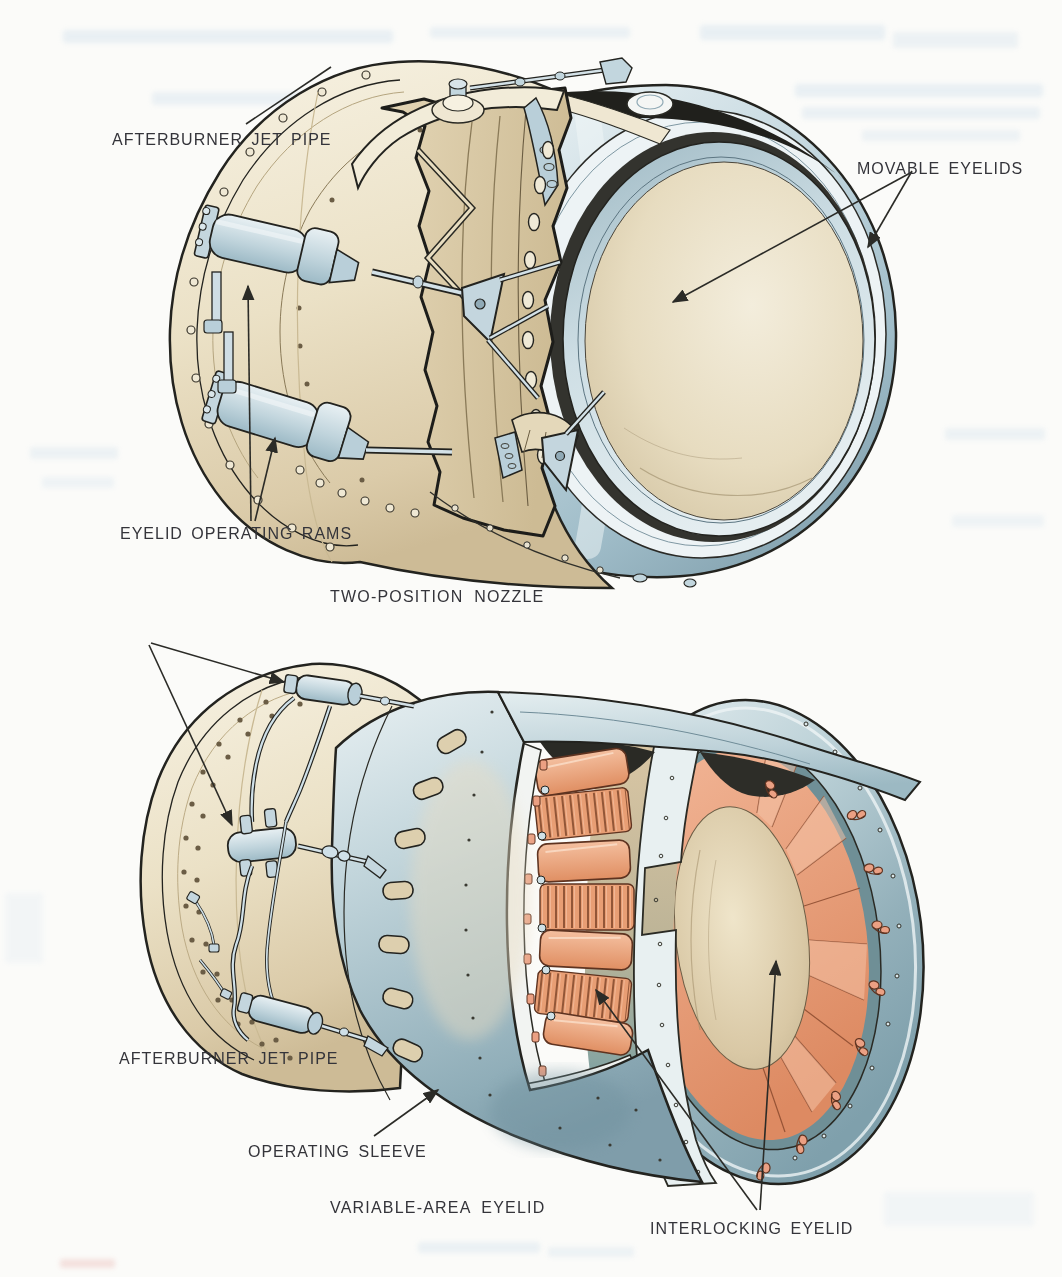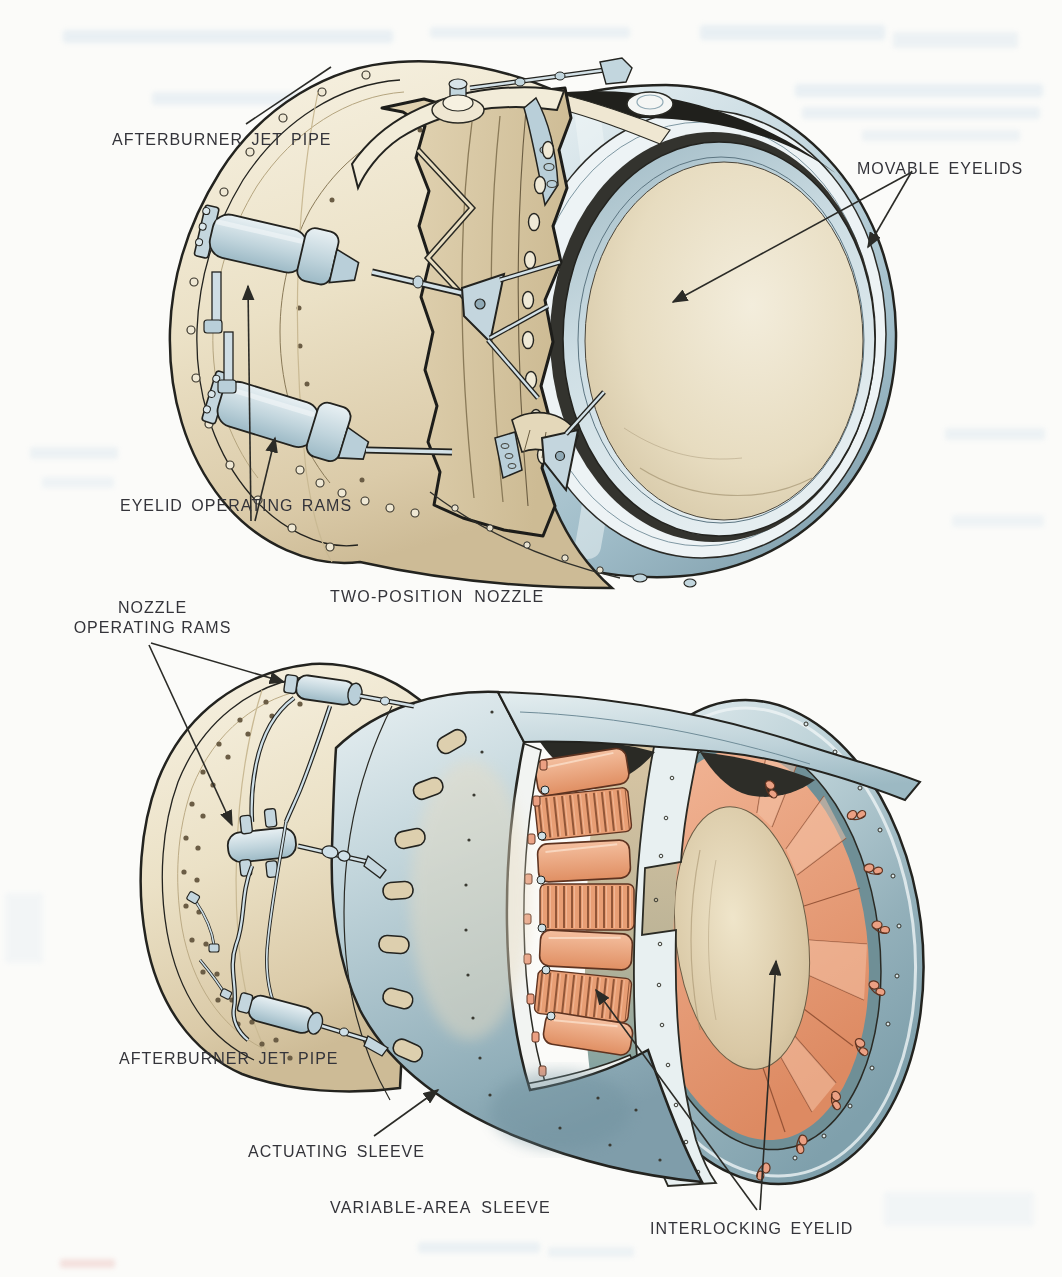--- a/index.html
+++ b/index.html
@@ -584,26 +584,22 @@
         <path d="M149,645 L232,825" marker-end="url(#ah)"></path>
         <path d="M374,1136 L438,1090" marker-end="url(#ah)"></path>
         <path d="M757,1210 L596,990" marker-end="url(#ah)"></path>
         <path d="M760,1210 L776,961" marker-end="url(#ah)"></path>
       </g>
     </g>
   </svg>
 
   <div class="lbl" style="left:112px;top:131px">AFTERBURNER JET PIPE</div>
   <div class="lbl" style="left:857px;top:160px">MOVABLE EYELIDS</div>
-  <div class="lbl" style="left:120px;top:497px">EYELID OPERATING RAMS</div>
+  <div class="lbl" style="left:120px;top:525px">EYELID OPERATING RAMS</div>
   <div class="lbl caption" style="left:330px;top:588px">TWO-POSITION NOZZLE</div>
 
-  <div class="lbl-stack" style="left:60px;top:598px;width:185px">
-    <div>NOZZLE</div>
-    <div>OPERATING RAMS</div>
-  </div>
 
   <div class="lbl" style="left:119px;top:1050px">AFTERBURNER JET PIPE</div>
-  <div class="lbl" style="left:248px;top:1143px">ACTUATING SLEEVE</div>
-  <div class="lbl caption" style="left:330px;top:1199px">VARIABLE-AREA SLEEVE</div>
+  <div class="lbl" style="left:248px;top:1143px">OPERATING SLEEVE</div>
+  <div class="lbl caption" style="left:330px;top:1199px">VARIABLE-AREA EYELID</div>
   <div class="lbl" style="left:650px;top:1220px">INTERLOCKING EYELID</div>
 
 </div>
 
 </body></html>

